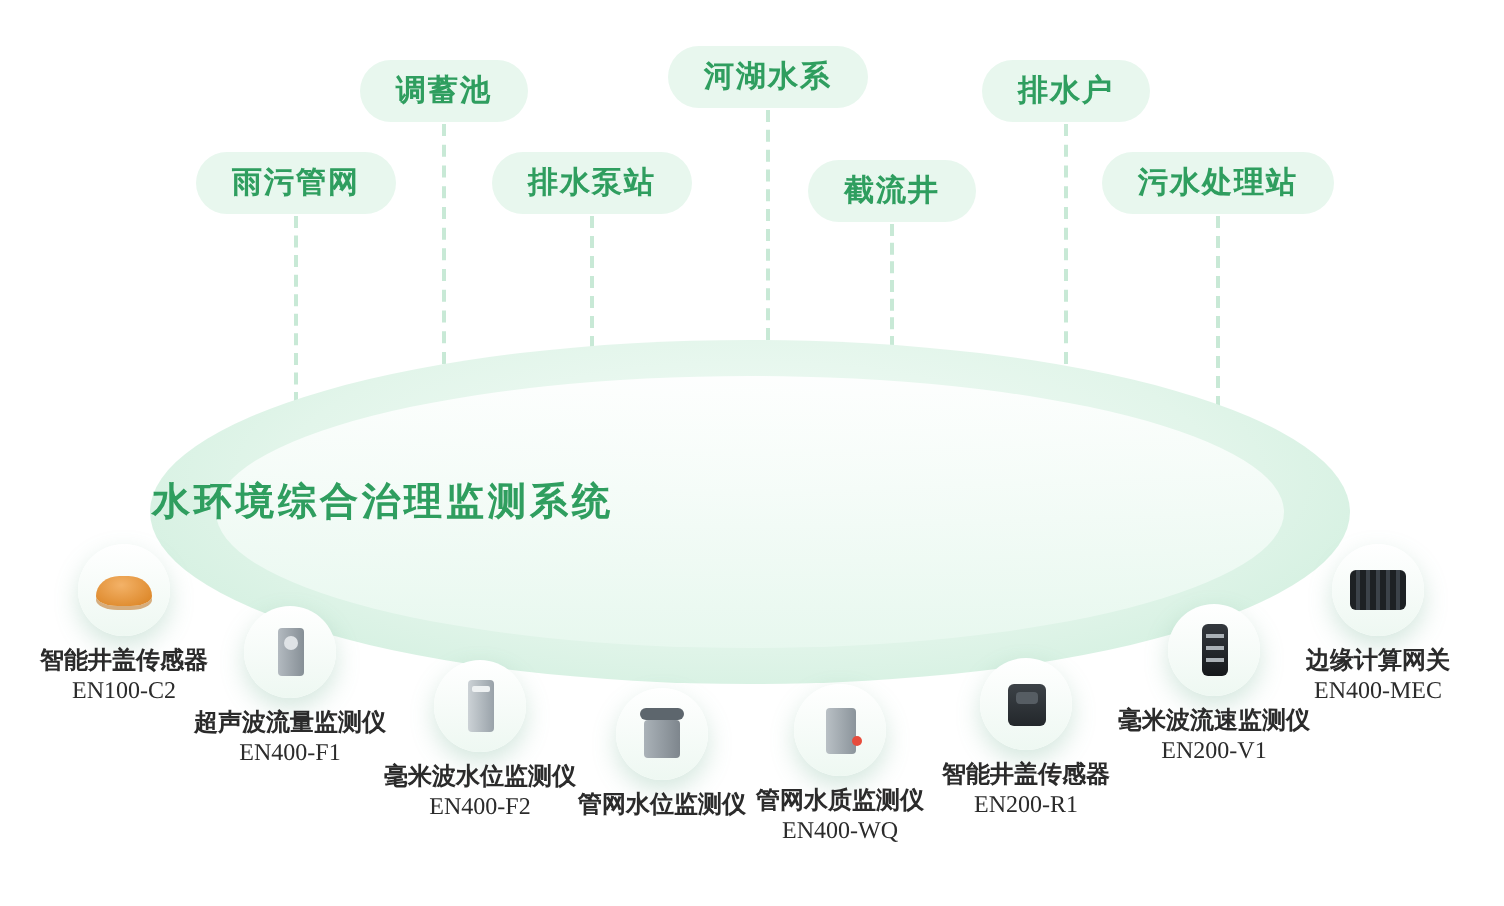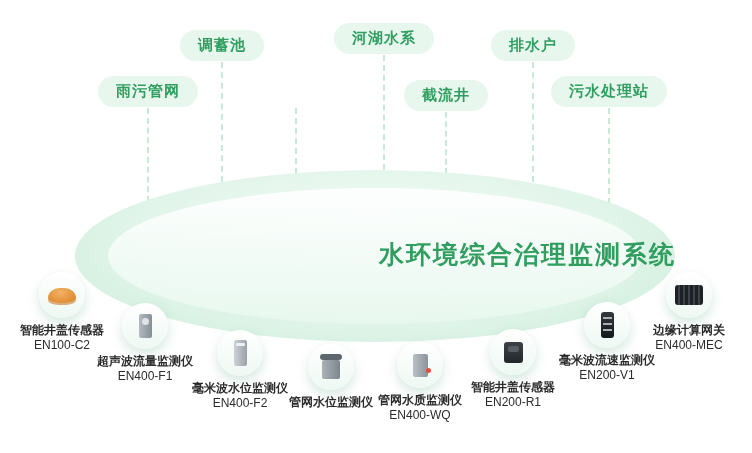--- a/index.html
+++ b/index.html
@@ -1,17 +1,17 @@
 <!DOCTYPE html>
 <html><head>
 <meta charset="utf-8">
 <style>
   html,body{margin:0;padding:0;background:#ffffff;}
   body{font-family:"Liberation Sans","DejaVu Sans",sans-serif;}
-  .stage{position:relative;width:752px;height:453px;background:#ffffff;overflow:hidden;}
+  .stage{position:relative;width:752px;height:453px;background:#ffffff;overflow:hidden;font-family:Liberation Serif, serif;}
 
   
   .badge{
     position:absolute;transform:translateX(-50%);
     background:#e8f7ee;color:#2f9e5f;
     font-size:15px;font-weight:700;letter-spacing:1px;
     padding:6px 18px;border-radius:17px;white-space:nowrap;z-index:3;
   }
   .b1{left:222px;top:30px;}
   .b2{left:384px;top:23px;}
@@ -36,22 +36,22 @@
     position:absolute;left:75px;top:170px;width:600px;height:172px;border-radius:50%;
     background:radial-gradient(ellipse at 50% 40%, #f4fcf8 0%, #e2f5ea 55%, #c9ecd9 100%);
     z-index:2;
   }
   .ellipse-inner{
     position:absolute;left:108px;top:188px;width:534px;height:136px;border-radius:50%;
     background:linear-gradient(180deg, rgba(255,255,255,0.92) 0%, rgba(232,248,239,0.92) 100%);
     z-index:2;
   }
   .title{
-    position:absolute;left:76px;top:238px;width:600px;text-align:right;
-    font-size:25px;font-weight:700;color:#2f9e5f;letter-spacing:2px;z-index:4;
+    position:absolute;left:76px;top:238px;width:600px;text-align:left;
+    font-size:19px;font-weight:700;color:#2f9e5f;letter-spacing:2px;z-index:4;
   }
 
   
   .dev{position:absolute;width:130px;text-align:center;z-index:5;}
   .dev .circle{
     width:46px;height:46px;margin:0 auto;border-radius:50%;
     background:linear-gradient(180deg,#ffffff 0%,#eef8f2 100%);
     box-shadow:0 5px 12px rgba(100,170,135,.28);
     display:flex;align-items:center;justify-content:center;
   }
@@ -87,20 +87,21 @@
 </style>
 </head>
 <body>
 
 <div class="stage">
 
   <div class="badge b1">调蓄池</div>
   <div class="badge b2">河湖水系</div>
   <div class="badge b4">雨污管网</div>
   <div class="badge b3">排水户</div>
+  <div class="badge b5">排水泵站</div>
   <div class="badge b6">截流井</div>
   <div class="badge b7">污水处理站</div>
 
   <div class="line l1"></div>
   <div class="line l2"></div>
   <div class="line l3"></div>
   <div class="line l4"></div>
   <div class="line l5"></div>
   <div class="line l6"></div>
   <div class="line l7"></div>

